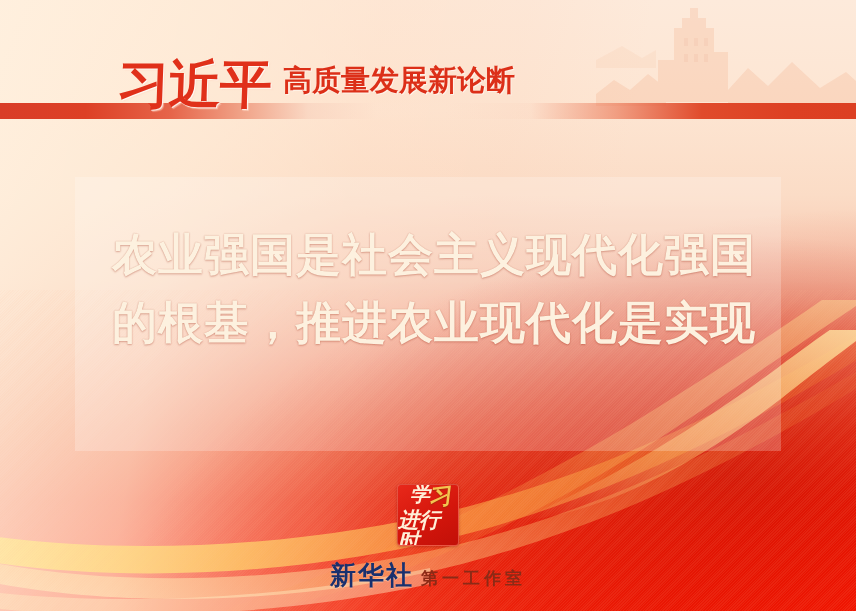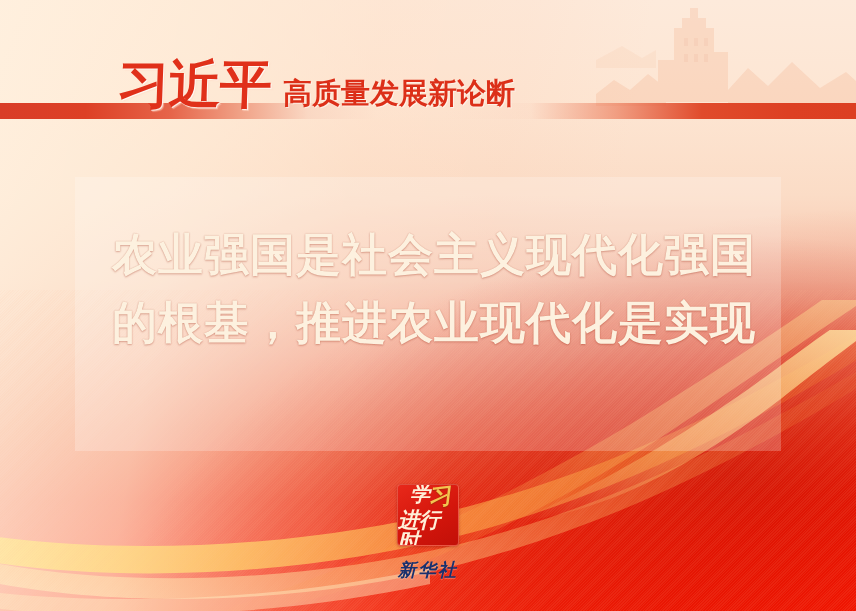--- a/index.html
+++ b/index.html
@@ -163,21 +163,21 @@
       2px 2px 1px rgba(255,220,200,0.55);
     transform: skewX(-2deg);
   }
   .title-sub {
     font-family: "DejaVu Sans", "Liberation Sans", sans-serif;
     font-size: 29px;
     line-height: 1;
     font-weight: bold;
     letter-spacing: 0px;
     color: #dc2f18;
-    margin-bottom: 2px;
+    margin-bottom: 15px;
     text-shadow: 1px 1px 0 rgba(255,255,255,0.55);
   }
 
   
   .quote-panel {
     position: absolute;
     left: 75px;
     top: 177px;
     width: 706px;
     height: 274px;
@@ -268,23 +268,22 @@
   }
 
   .agency-row {
     margin-top: 12px;
     display: flex;
     align-items: baseline;
     gap: 7px;
   }
   .agency-name {
     font-family: "DejaVu Serif", "Liberation Serif", serif;
-    font-size: 18px;
-    font-weight: bold;
-    font-style: italic;
+    font-size: 26px;
+    font-weight: bold;
     color: #19306e;
     letter-spacing: 2px;
     text-shadow: 0 1px 1px rgba(255,230,210,0.40);
   }
   .agency-studio {
     font-family: "DejaVu Serif", "Liberation Serif", serif;
     font-size: 17px;
     font-weight: bold;
     color: #8c2a16;
     letter-spacing: 4px;
@@ -377,16 +376,17 @@
     <div class="logo-badge">
       <div class="logo-badge-top">
         <span class="badge-xue">学</span>
         <span class="badge-xi">习</span>
       </div>
       <div class="badge-bottom">进行时</div>
     </div>
 
     <div class="agency-row">
       <span class="agency-name">新华社</span>
+      <span class="agency-studio">第一工作室</span>
     </div>
   </div>
 
 </div>
 
 </body></html>

